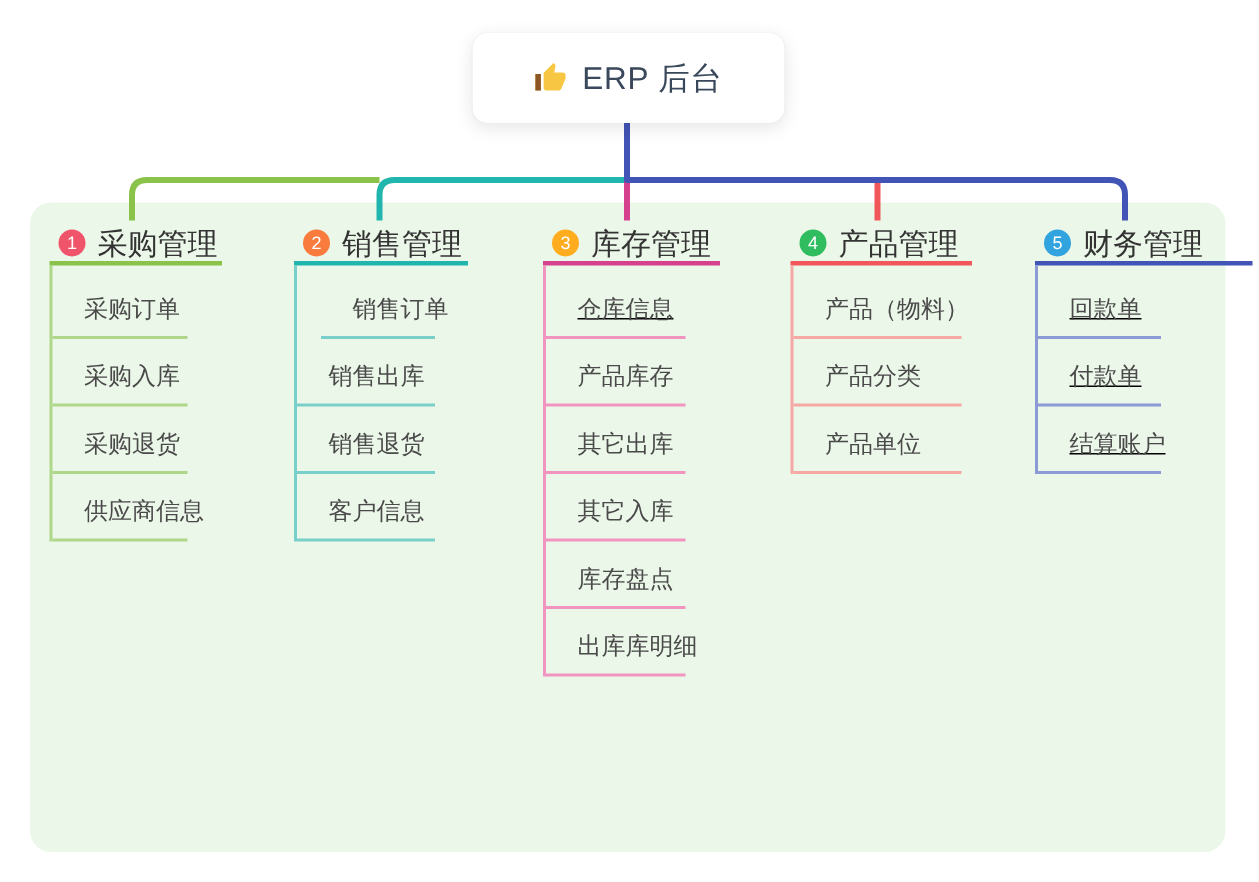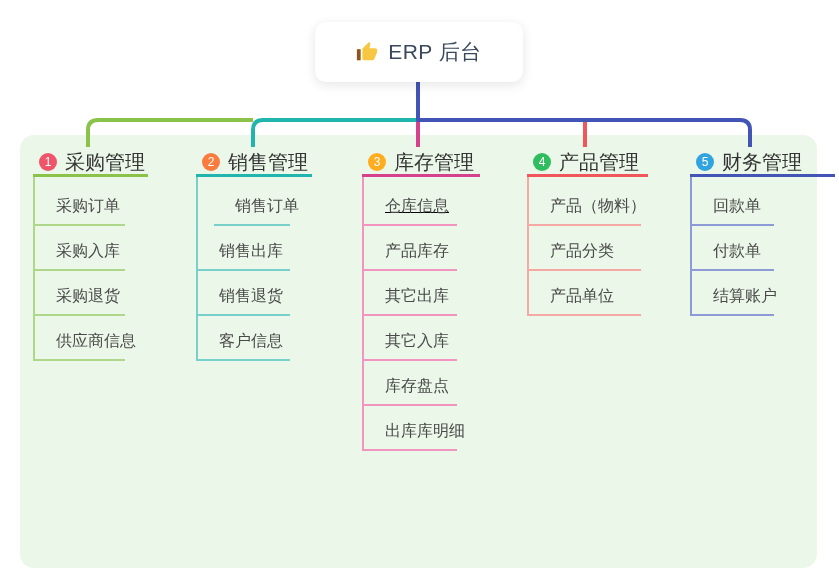--- a/index.html
+++ b/index.html
@@ -150,21 +150,21 @@
         <div class="child" style="border-bottom-color: rgb(246, 169, 164);">
           <span>产品单位</span>
         </div>
       </div>
     </div>
     <div class="branch" style="left: 690px; width: 145px;">
       <div class="branch-header" style="border-bottom-color: rgb(66, 84, 181);">
         <span class="badge" style="background: rgb(49, 163, 222);">5</span>
         <span class="branch-label">财务管理</span>
       </div>
-      <div class="children" style="border-left-color: rgb(140, 155, 214); width: 84px;">
+      <div class="children" style="border-left-color: rgb(140, 155, 214); width: 84px; text-decoration: underline;">
         <div class="child" style="border-bottom-color: rgb(140, 155, 214);">
           <span>回款单</span>
         </div>
         <div class="child" style="border-bottom-color: rgb(140, 155, 214);">
           <span>付款单</span>
         </div>
         <div class="child" style="border-bottom-color: rgb(140, 155, 214);">
           <span>结算账户</span>
         </div>
       </div>

